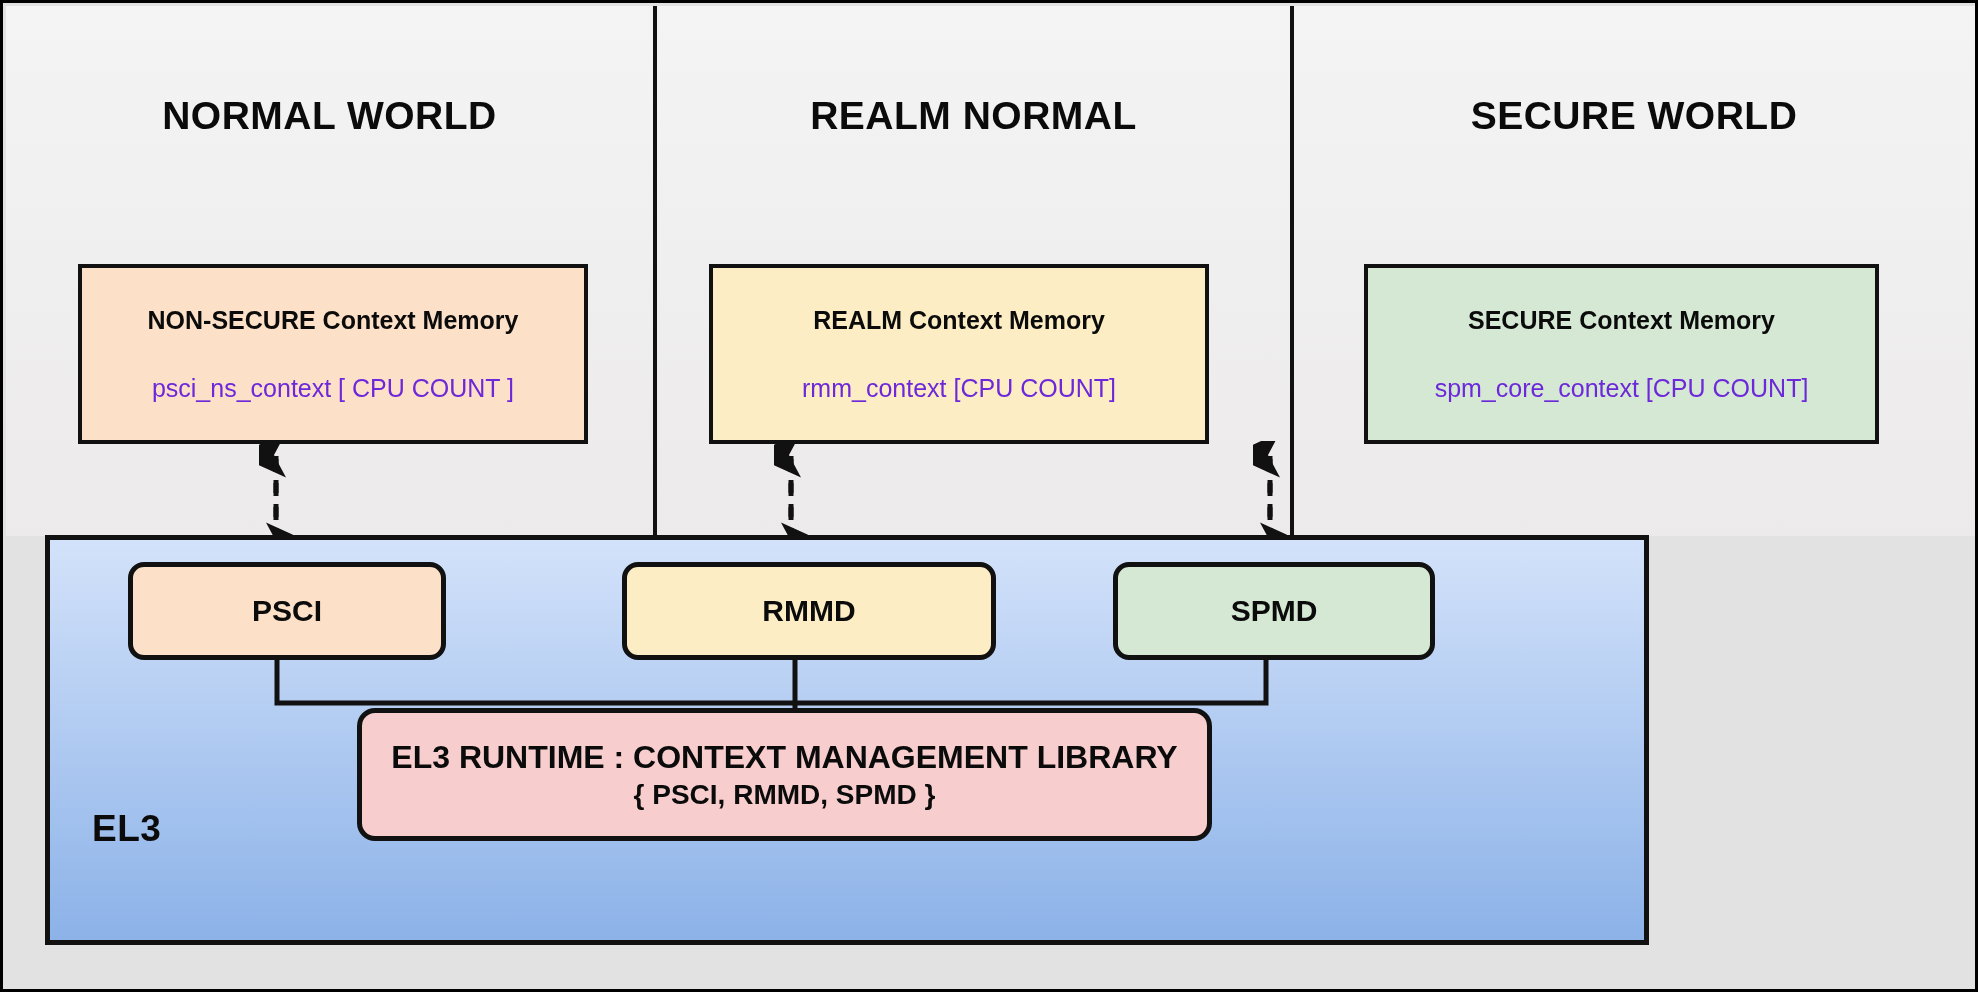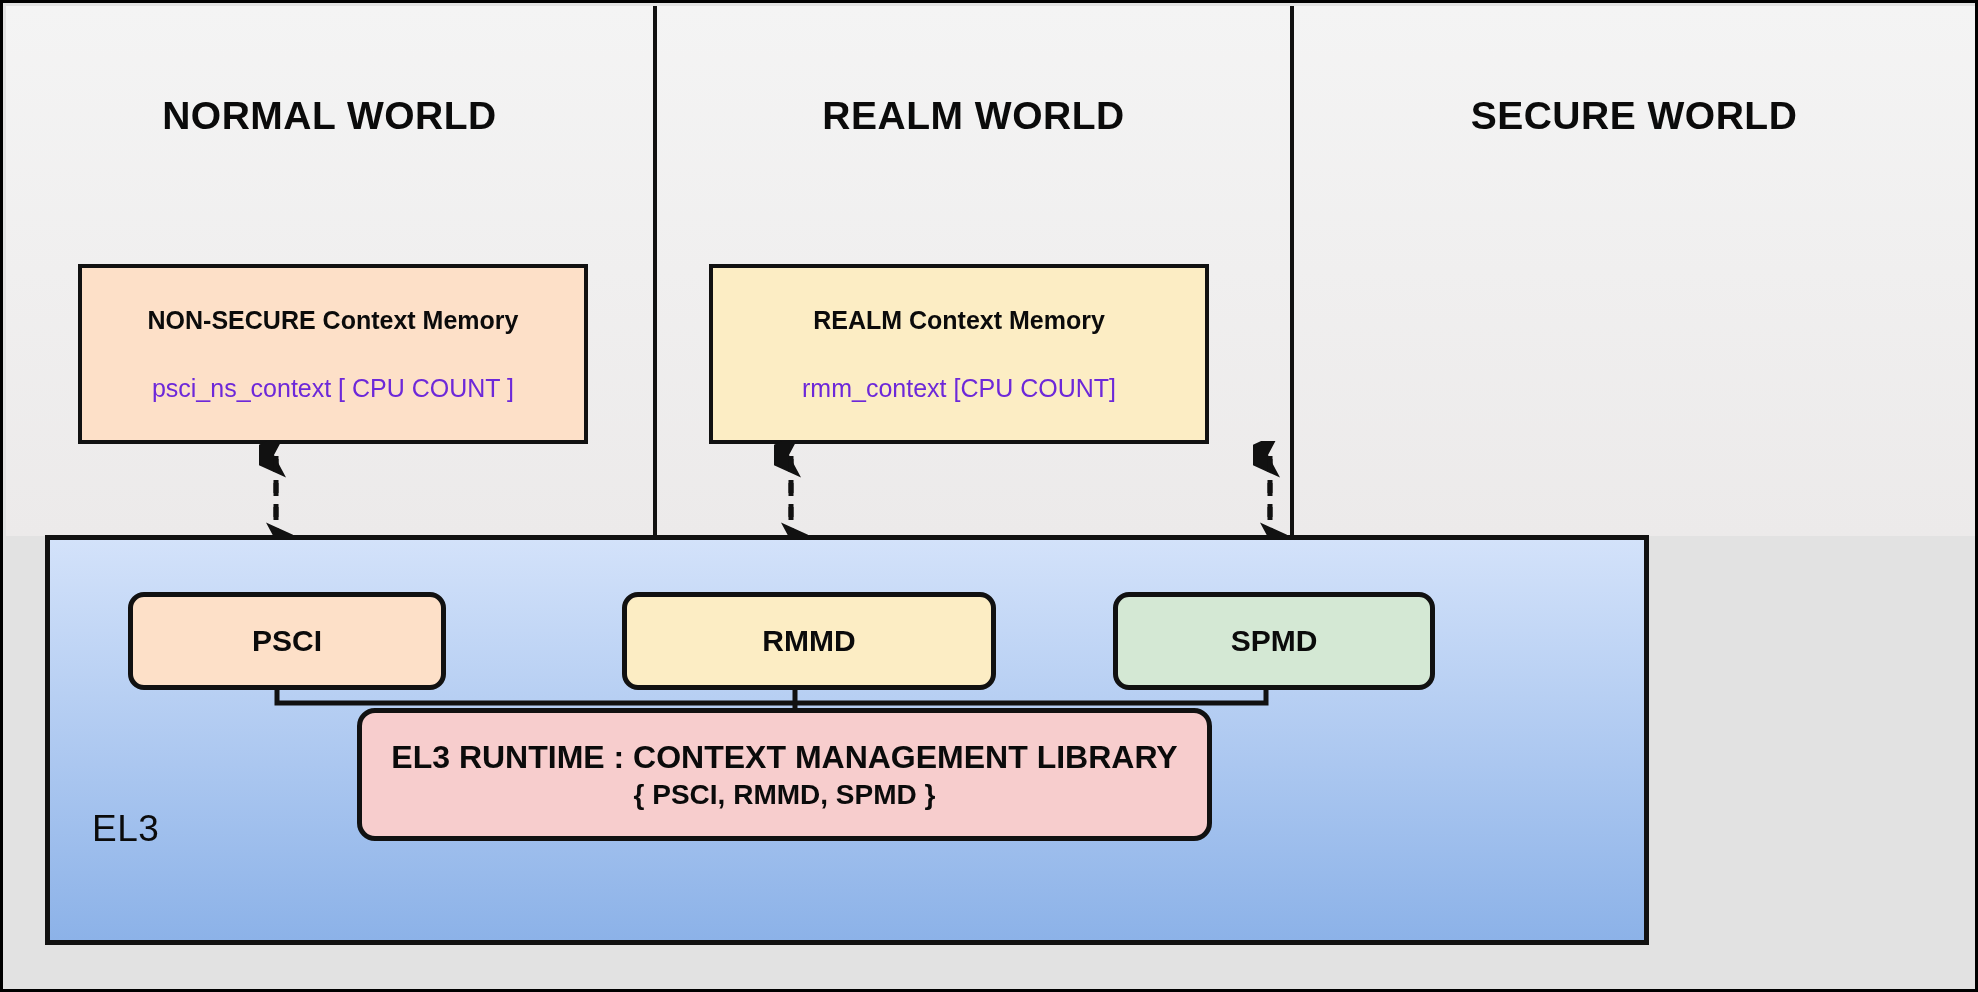--- a/index.html
+++ b/index.html
@@ -106,40 +106,39 @@
     height: 410px;
     border: 5px solid #111111;
     box-sizing: border-box;
     background: linear-gradient(180deg, #d3e2fa 0%, #8cb2e8 100%);
   }
   .el3-label {
     position: absolute;
     left: 42px;
     bottom: 90px;
     font-size: 37px;
-    font-weight: normal;
+    font-weight: bold;
     color: #0b0b0b;
     letter-spacing: 0.5px;
   }
 
   
   .mod-box {
     position: absolute;
     top: 22px;
     height: 98px;
     border: 5px solid #111111;
     border-radius: 16px;
     box-sizing: border-box;
     display: flex;
     align-items: center;
     justify-content: center;
     font-size: 30px;
     font-weight: bold;
     color: #0b0b0b;
-    margin-top: 30px;
   }
   .mod-box.psci { left: 78px;   width: 318px; background: #fde0c8; }
   .mod-box.rmmd { left: 572px;  width: 374px; background: #fcedc4; }
   .mod-box.spmd { left: 1063px; width: 322px; background: #d4e8d4; }
 
   
   .bus-svg {
     position: absolute;
     left: 0;
     top: 0;
@@ -189,31 +188,35 @@
     <div class="world-col normal">
       <div class="world-title">NORMAL WORLD</div>
 
       <div class="mem-box ns">
         <div class="mem-title">NON-SECURE Context Memory</div>
         <div class="mem-sub">psci_ns_context  [ CPU COUNT ]</div>
       </div>
     </div>
 
     <div class="world-col realm">
-      <div class="world-title">REALM WORLD</div>
+      <div class="world-title">REALM NORMAL</div>
 
       <div class="mem-box realm">
         <div class="mem-title">REALM Context Memory</div>
         <div class="mem-sub">rmm_context [CPU COUNT]</div>
       </div>
     </div>
 
     <div class="world-col secure">
       <div class="world-title">SECURE WORLD</div>
 
+      <div class="mem-box secure">
+        <div class="mem-title">SECURE Context Memory</div>
+        <div class="mem-sub">spm_core_context  [CPU COUNT]</div>
+      </div>
     </div>
   </div>
 
   <svg class="dash-arrow ns" viewBox="0 0 34 118">
     <defs>
       <marker id="ah-up" markerWidth="10" markerHeight="10" refX="5" refY="8" orient="auto">
         <path d="M5,0 L9.5,10 L5,7.6 L0.5,10 Z" fill="#111111"></path>
       </marker>
       <marker id="ah-dn" markerWidth="10" markerHeight="10" refX="5" refY="8" orient="auto">
         <path d="M5,0 L9.5,10 L5,7.6 L0.5,10 Z" fill="#111111"></path>

